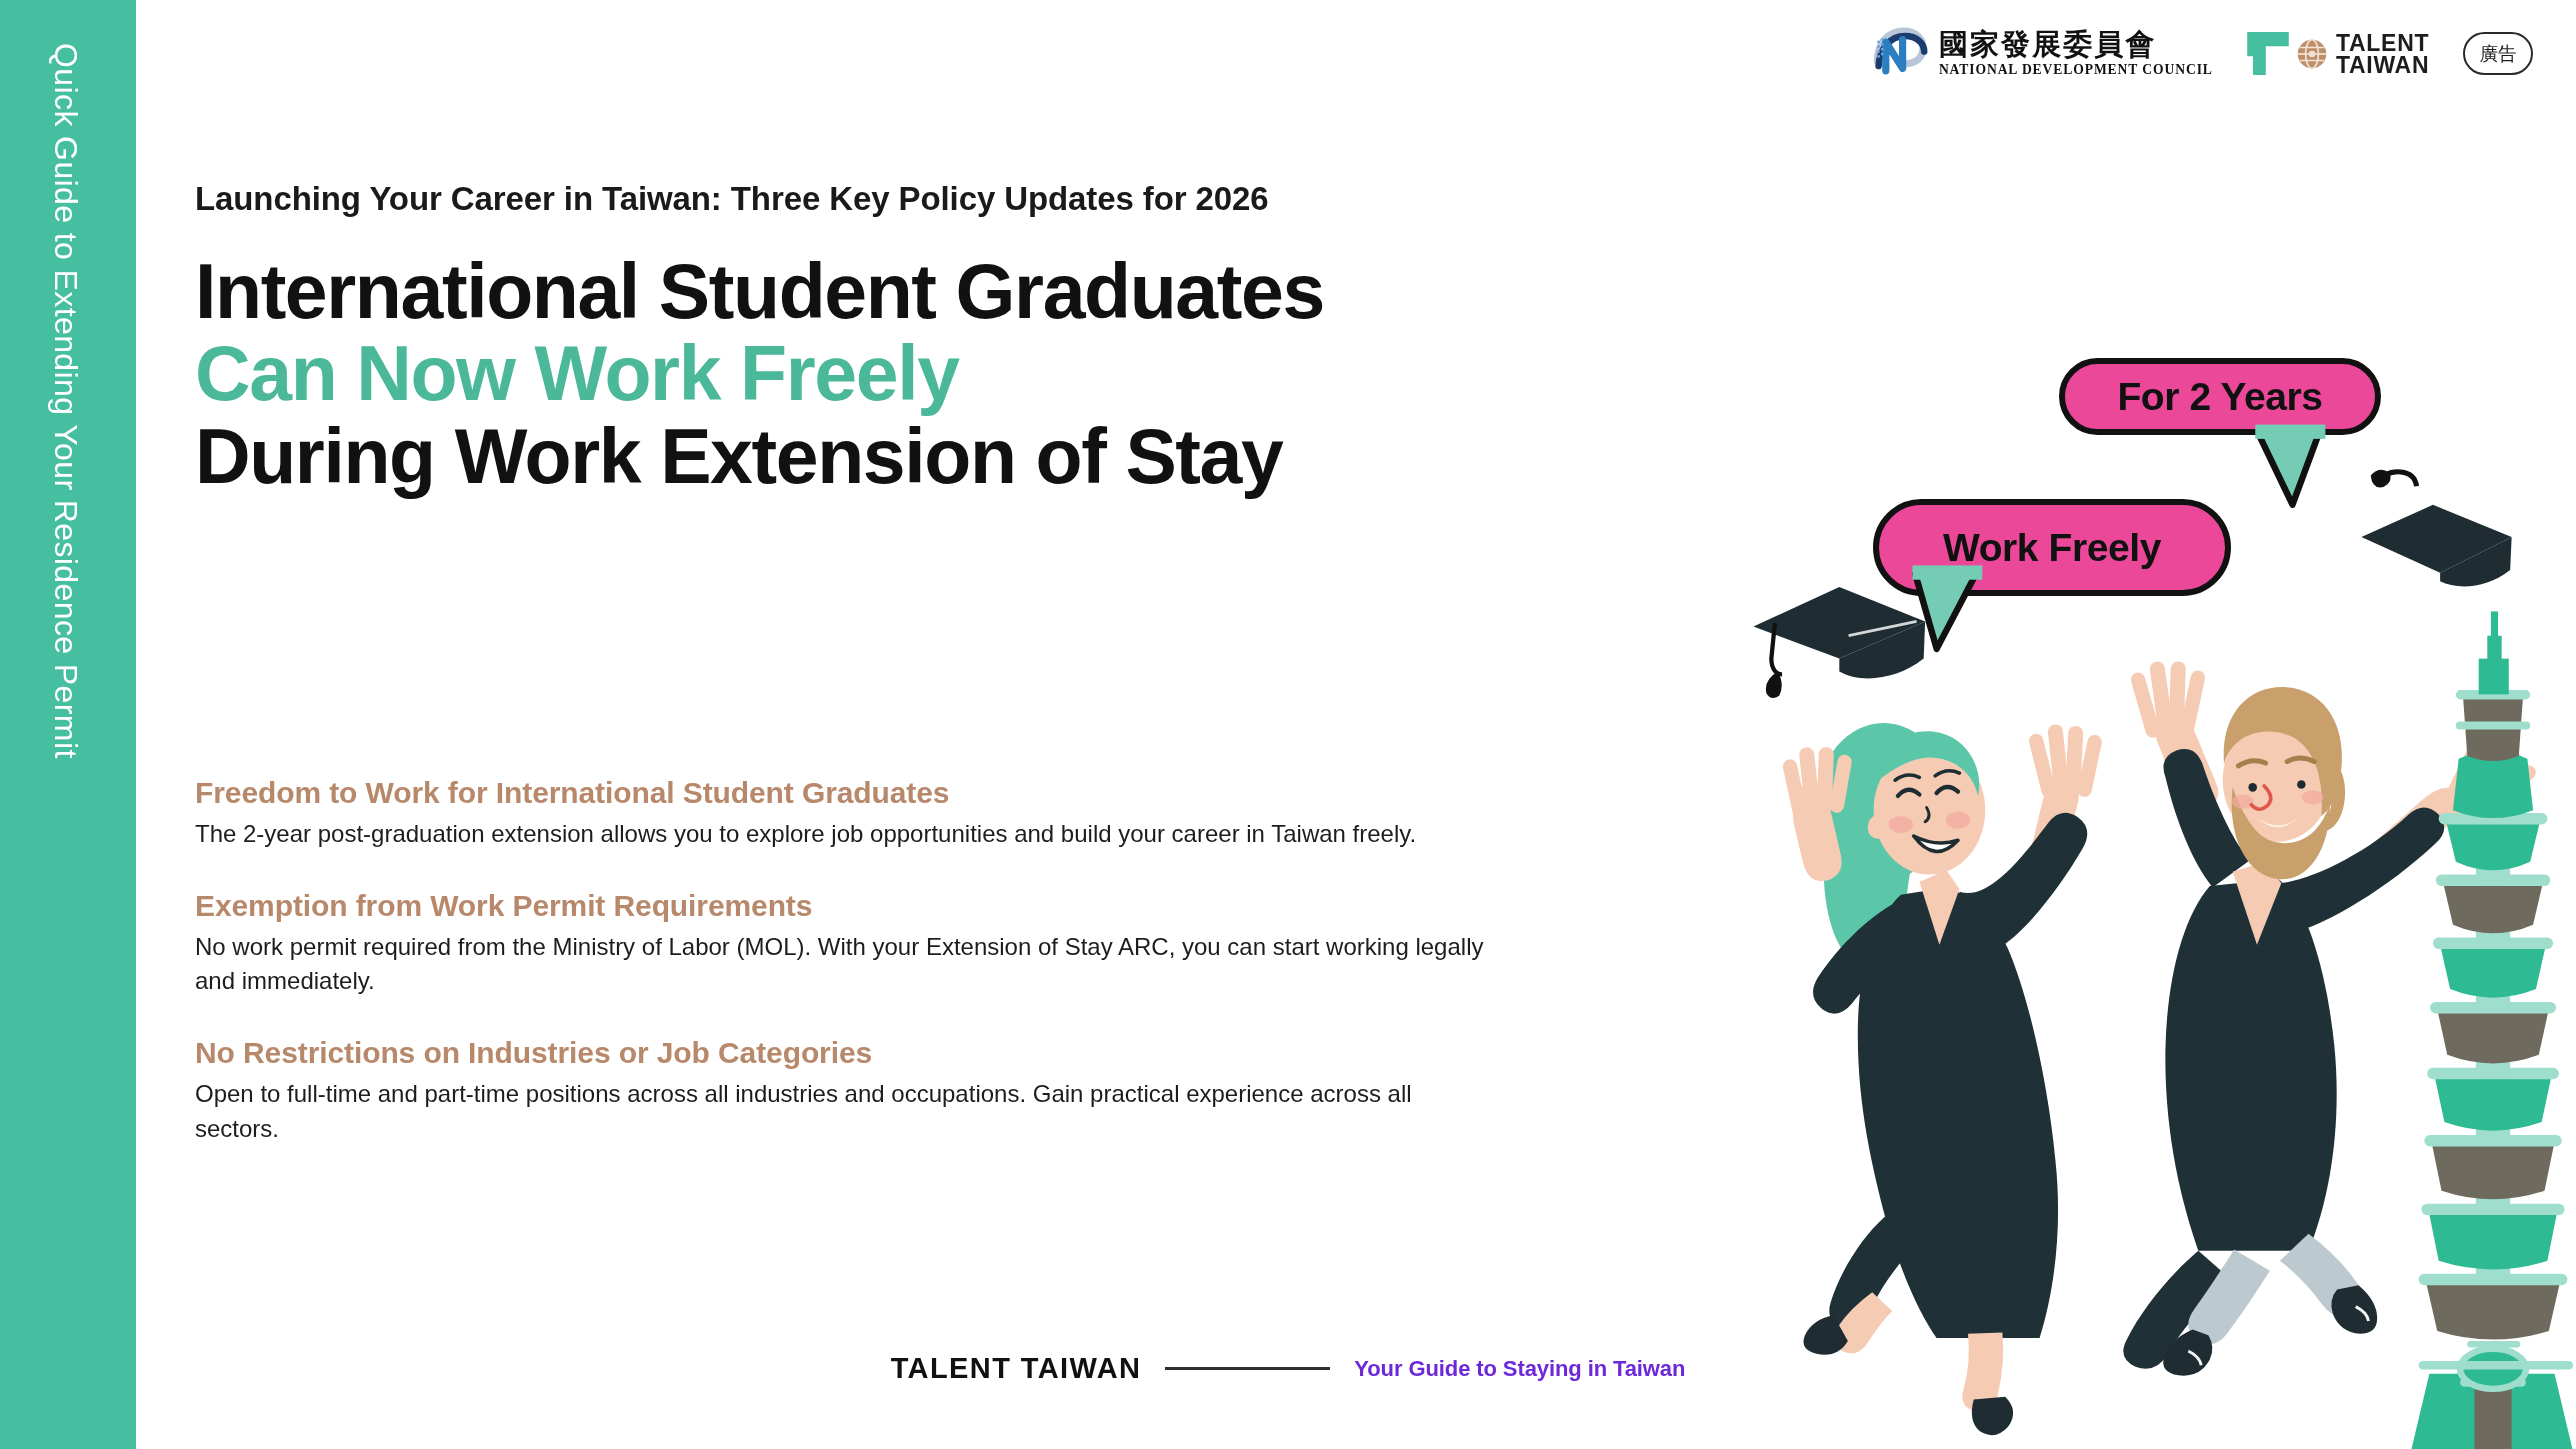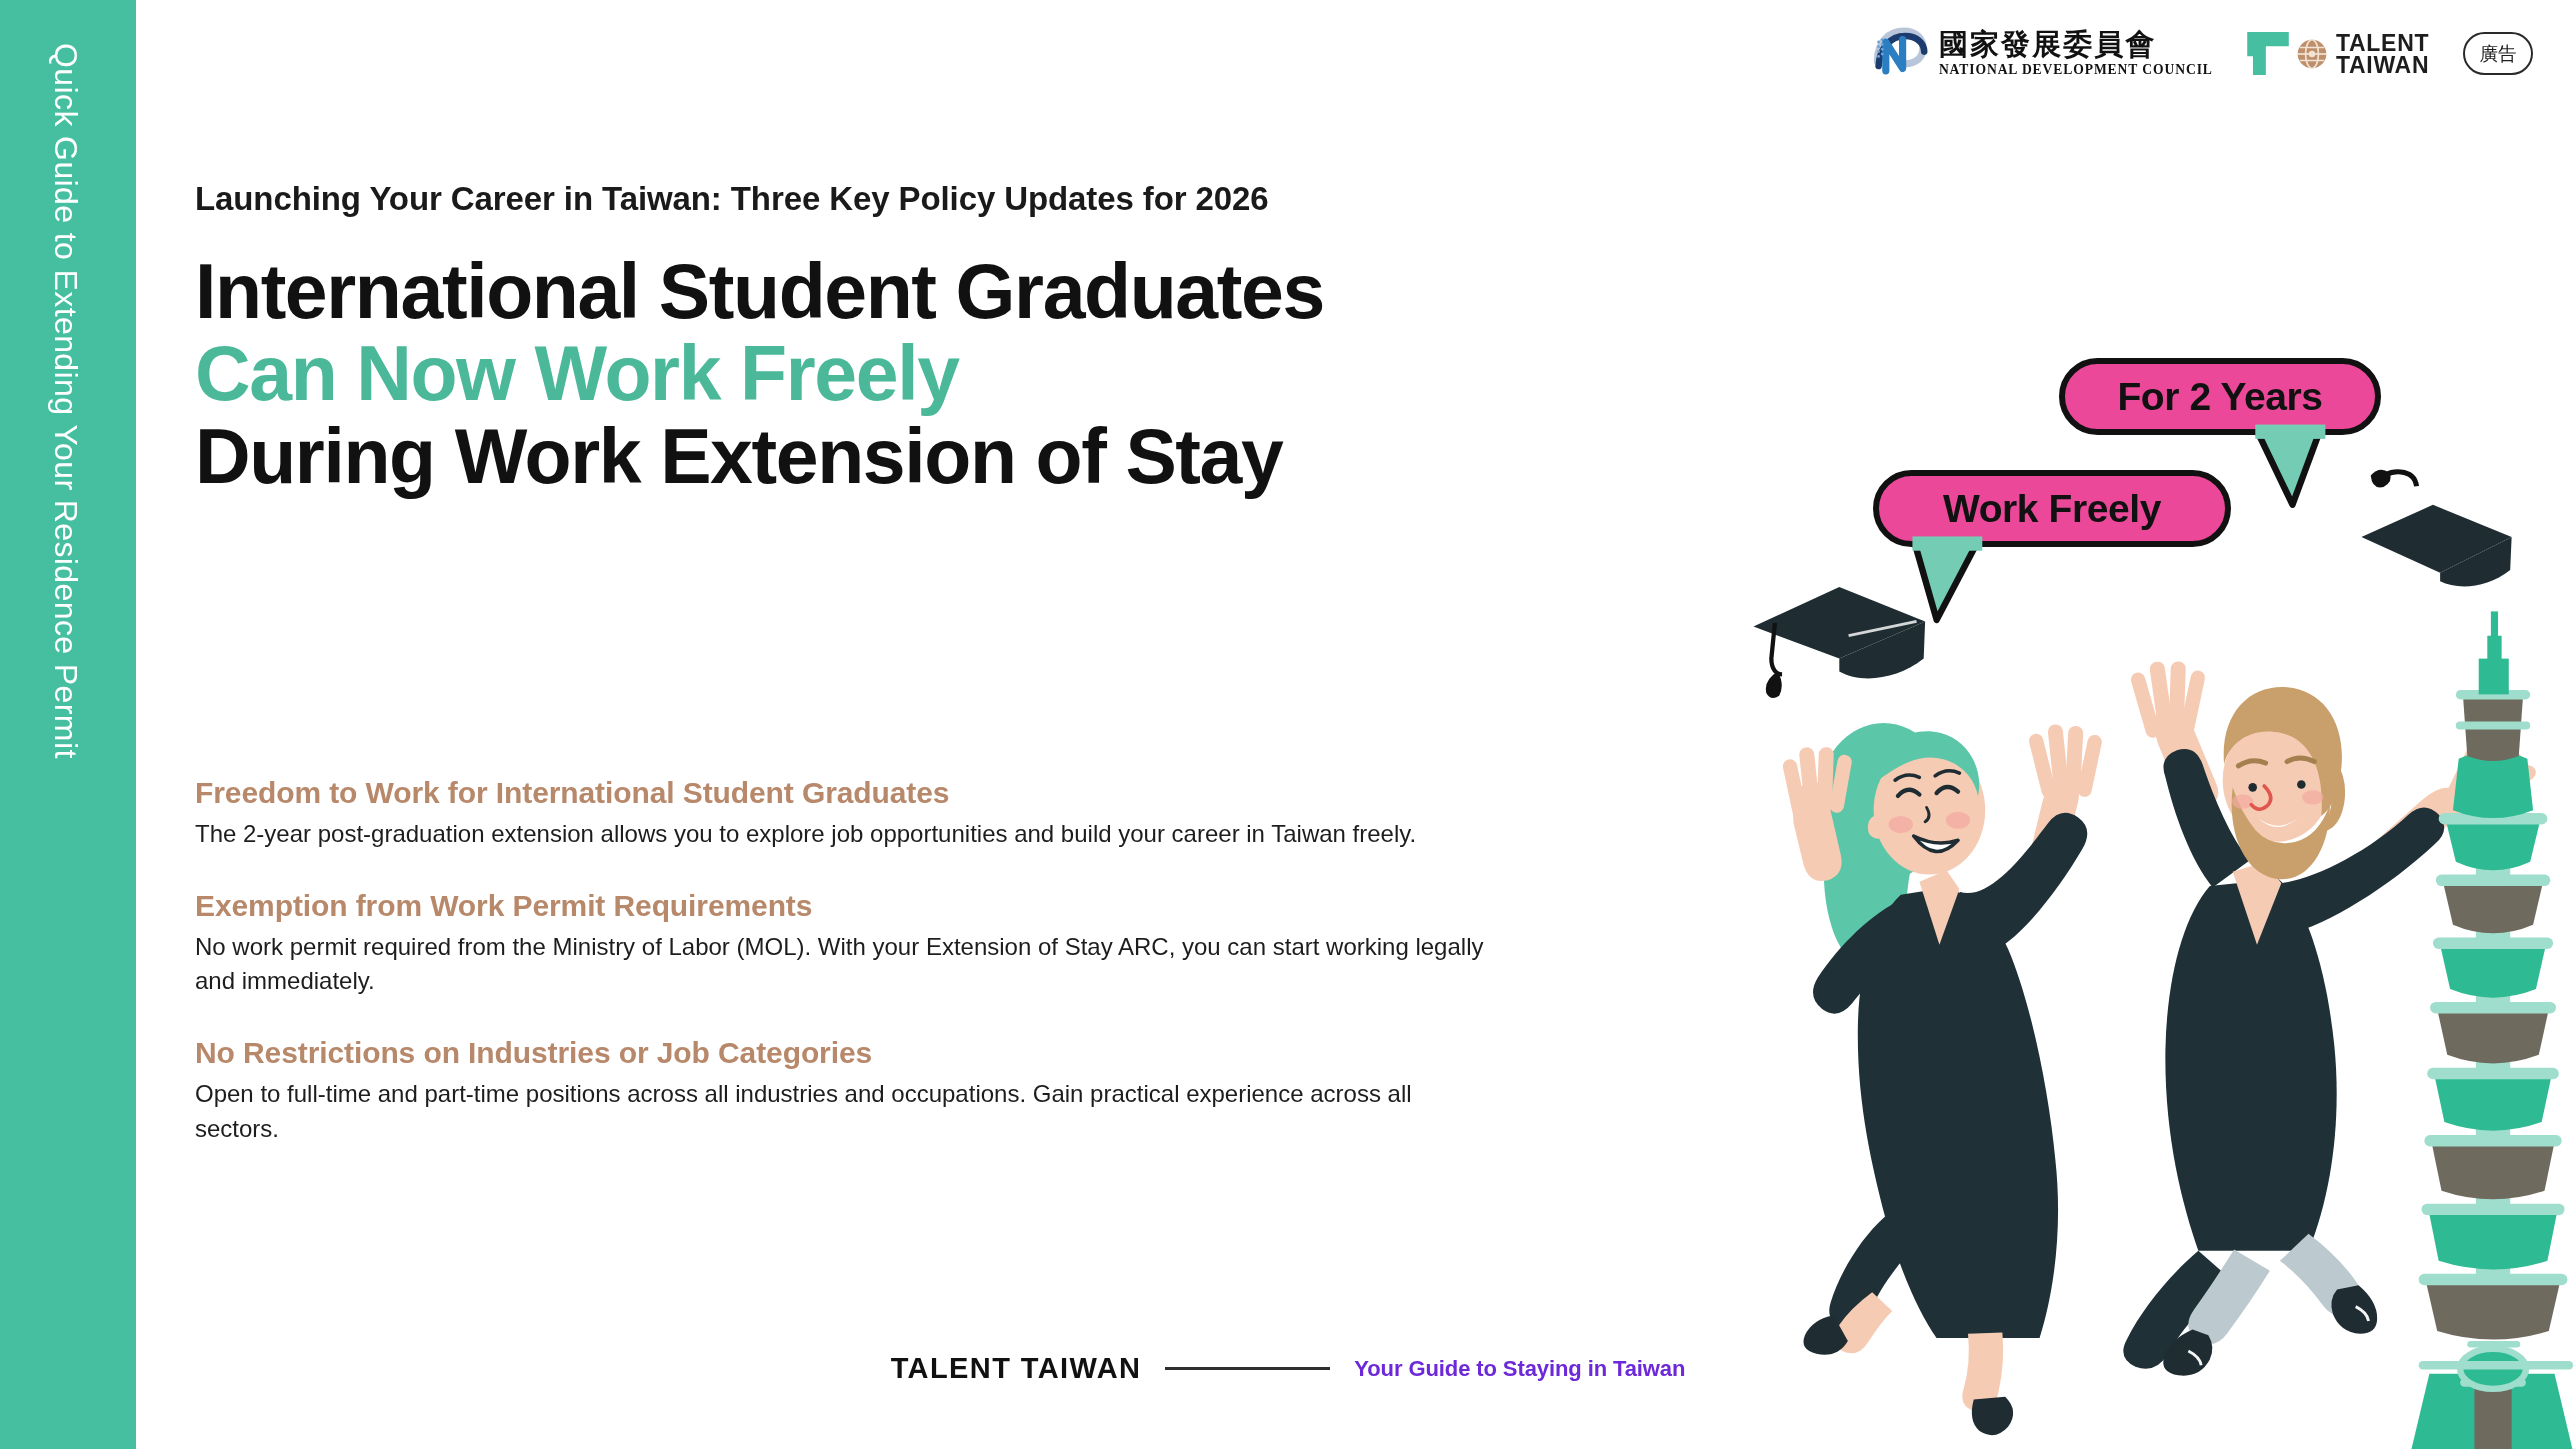--- a/index.html
+++ b/index.html
@@ -116,21 +116,21 @@
     background:#ec4899;
     border:6.4px solid #111111;
     border-radius:50px;
     display:flex; align-items:center; justify-content:center;
     font-size:39px; font-weight:800; color:#111111;
     letter-spacing:-0.4px;
     font-family:"Liberation Sans", sans-serif;
     z-index:6;
   }
   #bubble-years { left:2059px; top:358px; width:322px; height:77px; }
-  #bubble-work  { left:1873px; top:470px; width:358px; height:77px; }
+  #bubble-work  { left:1873px; top:499px; width:358px; height:97px; }
 
   .tail-svg { position:absolute; overflow:visible; }
 
   
   #illustration {
     position:absolute; left:1732px; top:444px;
     width:844px; height:1005px;
     z-index:4;
   }
 

